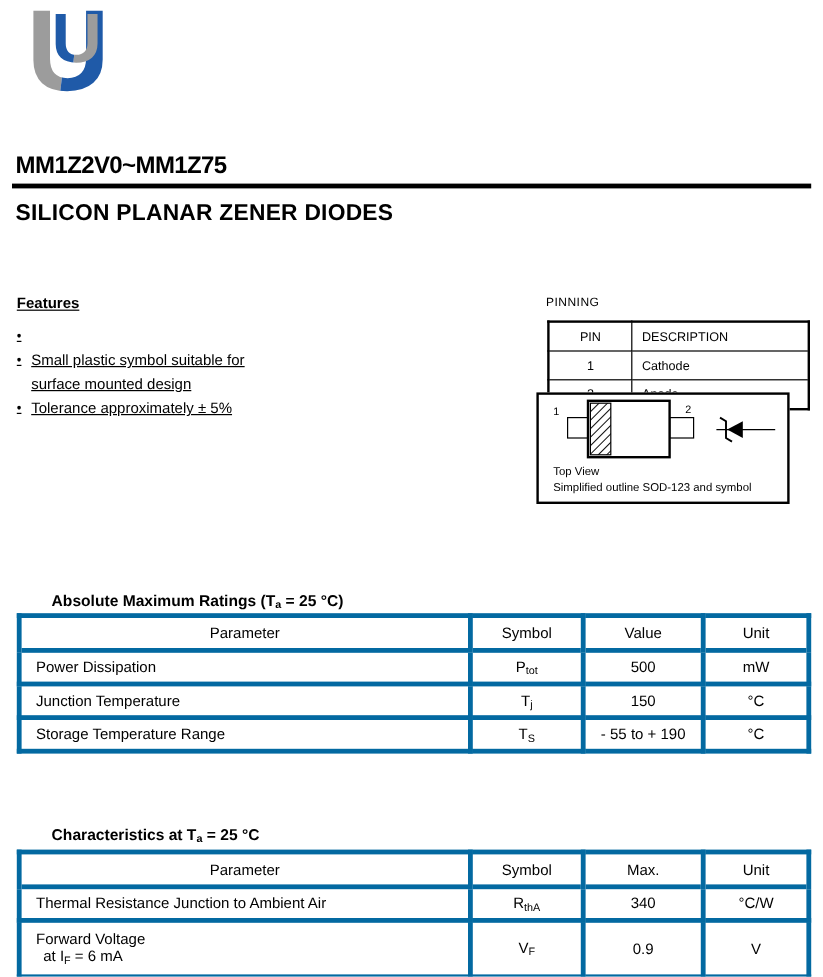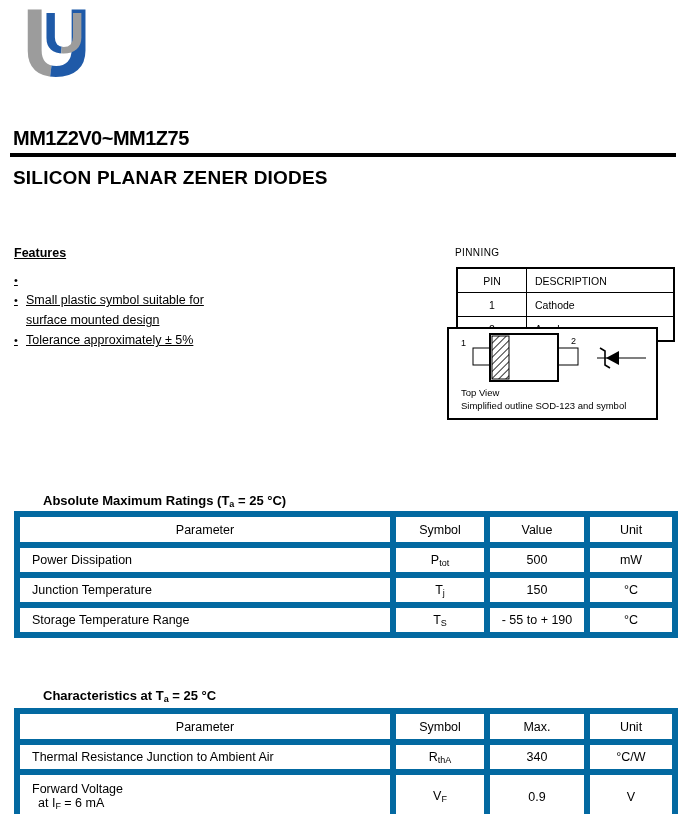--- a/index.html
+++ b/index.html
@@ -69,21 +69,21 @@
   
   .sect-heading { position:absolute; left:14px; font-size:13px; font-weight:bold;margin-left:29px; }
   .sect-heading .subsc { font-size:9px; vertical-align:-2px; }
 
   
   .data-table {
     position:absolute; left:14px; width:658px; border-collapse:collapse;
     table-layout:fixed; background:#fff; border:1.5px solid #000;
   }
   .data-table th, .data-table td {
-    border:6px solid #0369a1; font-size:12.5px; font-weight:normal; padding:0;
+    border:4px solid #0369a1; font-size:12.5px; font-weight:normal; padding:0;
     text-align:center; vertical-align:middle;
   }
   .data-table thead th { height:25px; border-bottom:2px solid #000; }
   .data-table td { height:24px; }
   .data-table td.param { text-align:left; padding-left:12px; }
   .data-table td.tall { height:43px; }
   .subsc { font-size:9px; vertical-align:-2px; }
   .param-line2 { padding-left:6px; }
 </style>
 </head>

